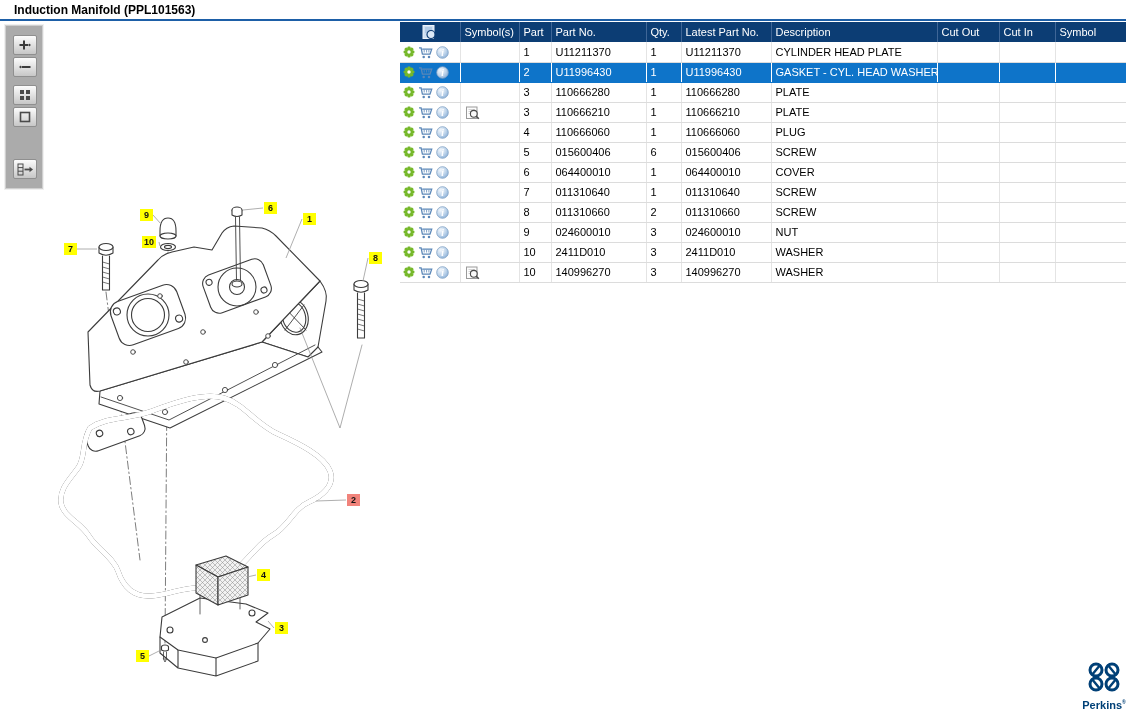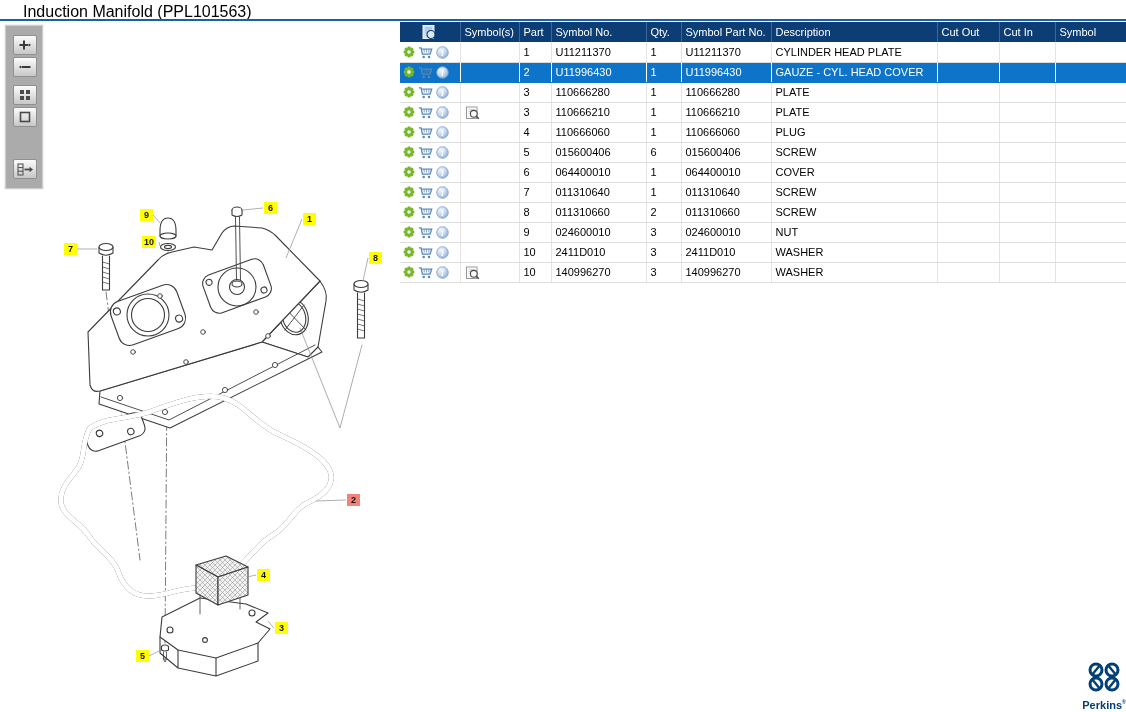--- a/index.html
+++ b/index.html
@@ -2,22 +2,22 @@
 <html style="--header_bg: #0c3d74; --selected_bg: #0e74c9; --accent_line: #1d5fa7; --callout_bg: #ffff00; --callout_selected_bg: #f1837b; --logo_blue: #004077; --gear_green: #76b82a; --cart_blue: #5b87b8;"><head>
 <meta charset="utf-8">
 <style>
   html,body { margin:0; padding:0; }
   body {
     width:1126px; height:712px; position:relative;
     background:#ffffff; overflow:hidden;
     font-family:"Liberation Sans", sans-serif; color:#000;
   }
   .page-title {
-    position:absolute; left:23px; top:3px;
-    font-size:16px; font-weight:normal; white-space:nowrap;
+    position:absolute; left:14px; top:3px;
+    font-size:12px; font-weight:bold; white-space:nowrap;
   }
   .title-divider {
     position:absolute; left:0; top:19px; width:1126px; height:2px;
     background:var(--accent_line,#1d5fa7);
   }
   
   .toolbar {
     position:absolute; left:5px; top:25px; width:38px; height:164px;
     background:#ababab; border:1px solid #cfcfcf; outline:1px solid #f0f0f0;
     box-sizing:border-box;
@@ -262,23 +262,23 @@
       <th>
         <svg width="17" height="17" viewBox="0 0 17 17" style="vertical-align:middle">
           <rect x="2" y="1.5" width="11" height="13" fill="#cfe0f2" stroke="#eef3fa"></rect>
           <path d="M4,4 h7 M4,6 h7 M4,8 h4.5" stroke="#8fb0d6" stroke-width="0.9"></path>
           <circle cx="10" cy="10.5" r="4" fill="#dde9f6" stroke="#123f74" stroke-width="1.2"></circle>
           <path d="M12.8,13.4 L15.5,16" stroke="#123f74" stroke-width="1.8"></path>
         </svg>
       </th>
       <th>Symbol(s)</th>
       <th>Part</th>
-      <th>Symbol No.</th>
+      <th>Part No.</th>
       <th>Qty.</th>
-      <th>Symbol Part No.</th>
+      <th>Latest Part No.</th>
       <th>Description</th>
       <th>Cut Out</th>
       <th>Cut In</th>
       <th>Symbol</th>
     </tr>
   </thead>
   <tbody id="parts-tbody">
       <tr>
         <td class="tools"><span class="icon-btn"><svg width="12" height="12" viewBox="0 0 12 12">
               <g fill="#76b82a">
@@ -325,21 +325,21 @@
               <circle cx="11" cy="11" r="1.25" fill="#5b87b8"></circle>
             </svg></span><span class="icon-btn"><svg width="13" height="13" viewBox="0 0 13 13">
               <circle cx="6.5" cy="6.5" r="5.8" fill="url(#infograd)" stroke="#7d9fc4" stroke-width="0.8"></circle>
               <text x="6.5" y="9.7" text-anchor="middle" font-family="Liberation Serif, serif" font-size="9.5" font-weight="bold" font-style="italic" fill="#fff">i</text>
             </svg></span></td>
         <td class="symcell"></td>
         <td>2</td>
         <td>U11996430</td>
         <td>1</td>
         <td>U11996430</td>
-        <td>GAUZE - CYL. HEAD COVER</td>
+        <td>GASKET - CYL. HEAD WASHER</td>
         <td></td>
         <td></td>
         <td></td>
       </tr>
       <tr>
         <td class="tools"><span class="icon-btn"><svg width="12" height="12" viewBox="0 0 12 12">
               <g fill="#76b82a">
                 <rect x="4.4" y="0.6" width="3.2" height="10.8" rx="1"></rect>
                 <rect x="0.6" y="4.4" width="10.8" height="3.2" rx="1"></rect>
                 <rect x="4.4" y="0.6" width="3.2" height="10.8" rx="1" transform="rotate(45 6 6)"></rect>

